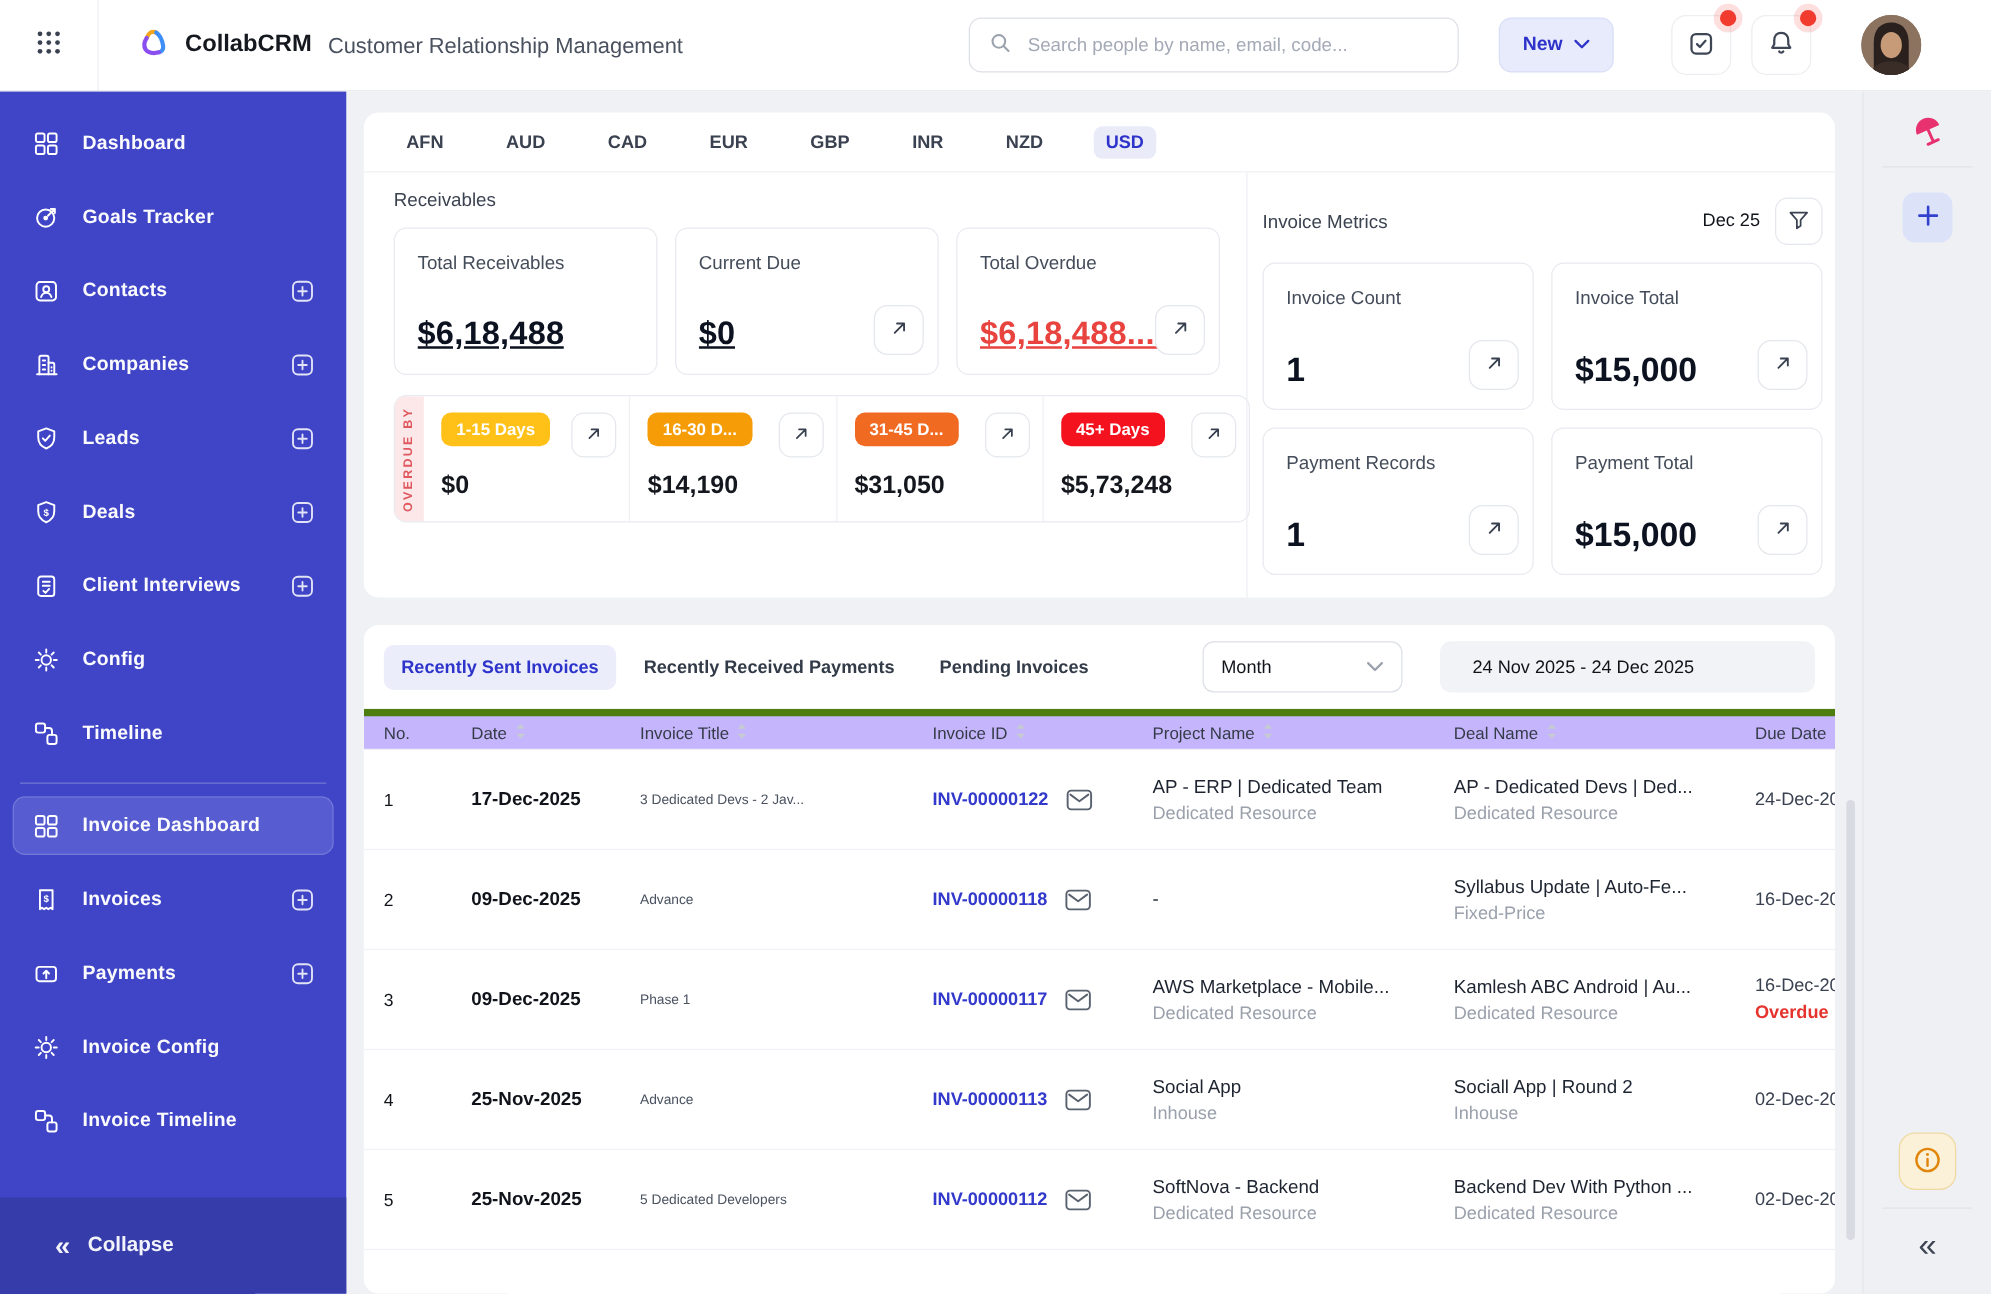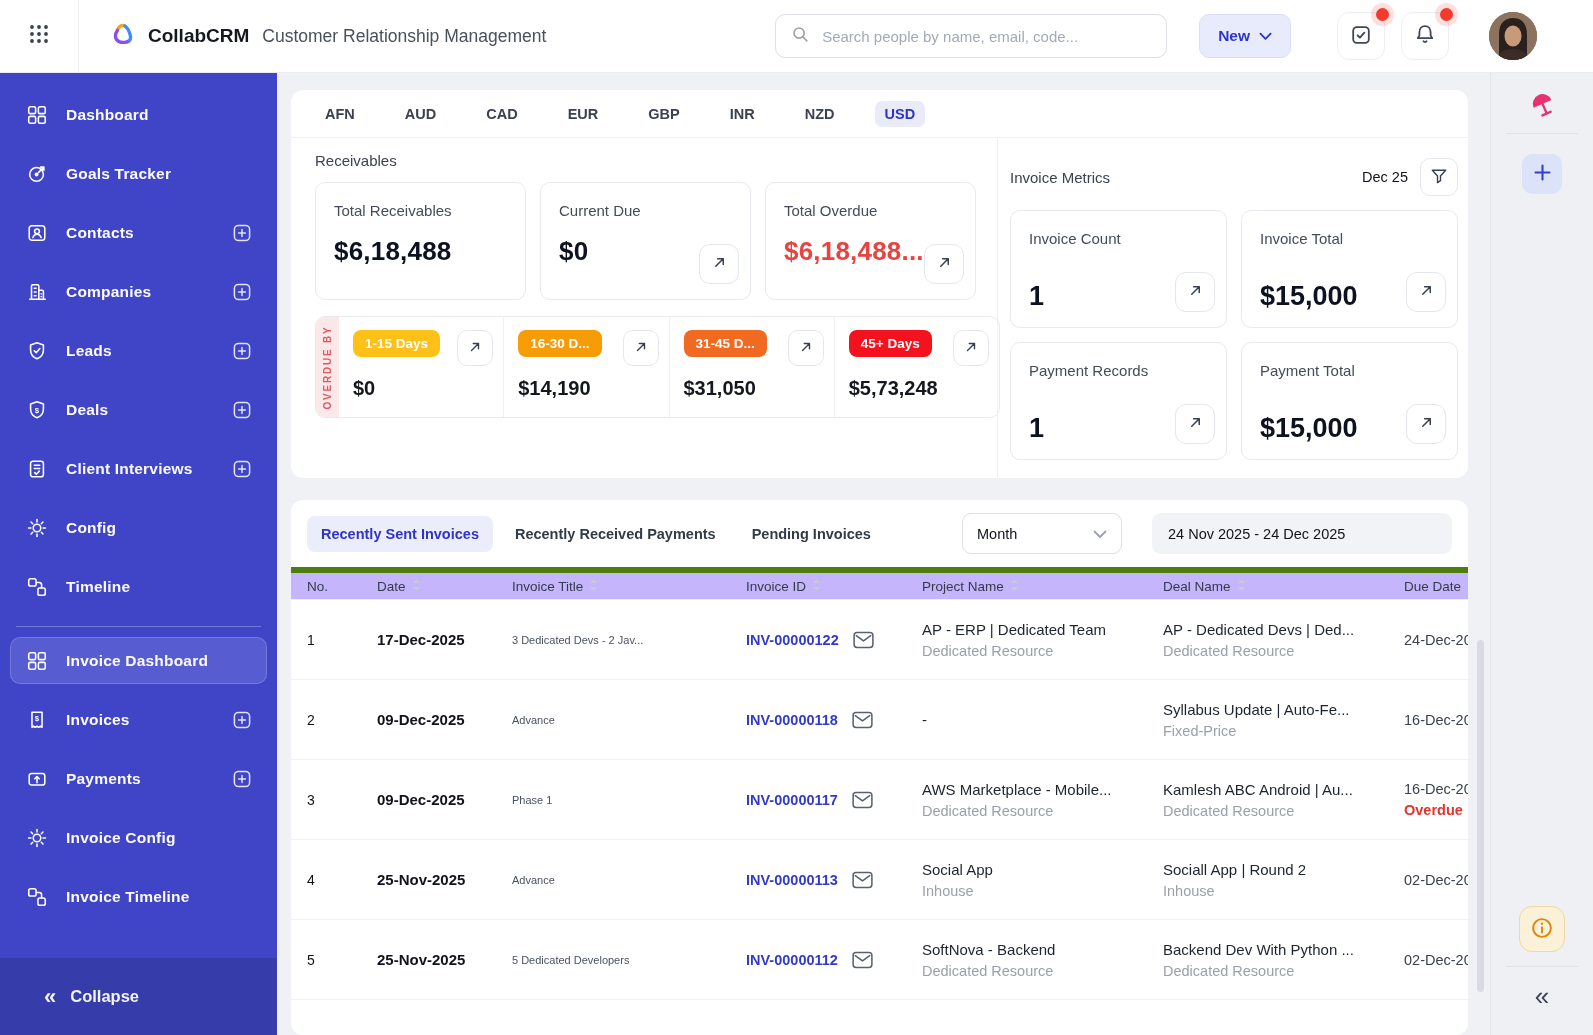--- a/index.html
+++ b/index.html
@@ -56,21 +56,21 @@
   .currency-tabs { height:48px; display:flex; align-items:center; gap:30px; padding:0 24px; border-bottom:1px solid #EFF1F4; }
   .cur-tab { font-size:14.5px; font-weight:bold; color:#3A4150; background:none; border:0; cursor:pointer; padding:5px 10px; border-radius:7px; font-family:inherit; }
   .cur-tab.active { color:#2E34CA; background:#E9EBF9; }
 
   .ov-body { display:flex; }
   .receivables { width:706px; flex-shrink:0; padding:14px 21px 18px 24px; }
   .sec-title { font-size:15px; color:#3B4250; }
   .recv-cards { display:flex; gap:14px; margin-top:13px; }
   .recv-card { width:219px; height:118px; border:1px solid #E8EAEF; border-radius:10px; position:relative; padding:19px 14px 0 18px; }
   .recv-card .lbl { font-size:15px; color:#444C5A; }
-  .recv-card .val { position:absolute; left:18px; bottom:32px; font-size:26px; font-weight:bold; color:#0D1220; letter-spacing:.2px; white-space:nowrap; max-width:150px; overflow:hidden; }
+  .recv-card .val { position:absolute; left:18px; bottom:17px; font-size:26px; font-weight:bold; color:#0D1220; letter-spacing:.2px; white-space:nowrap; max-width:150px; overflow:hidden;text-decoration:underline; }
   .recv-card .val.red { color:#E8433F; }
   .arrow-btn { width:40px; height:40px; border:1px solid #E4E7EC; border-radius:11px; background:#fff; display:flex; align-items:center; justify-content:center; cursor:pointer; }
   .recv-card .arrow-btn { position:absolute; right:11px; bottom:15px; }
 
   .overdue-card { margin-top:16px; width:685px; height:102px; border:1px solid #E8EAEF; border-radius:10px; display:flex; overflow:hidden; }
   .overdue-strip { width:23px; background:#FCE8E8; display:flex; align-items:center; justify-content:center; flex-shrink:0; }
   .overdue-strip span { transform:rotate(-90deg); font-size:10px; font-weight:bold; letter-spacing:1.8px; color:#DF5860; white-space:nowrap; }
   .buckets { flex:1; display:flex; }
   .bucket { flex:1; padding:13px 10px 0 14px; }
   .bucket + .bucket { border-left:1px solid #EEF0F3; }
@@ -89,21 +89,21 @@
   .metric-card .lbl { font-size:15px; color:#444C5A; }
   .metric-card .val { position:absolute; left:18px; bottom:15px; font-size:27px; font-weight:bold; color:#0D1220; }
   .metric-card .arrow-btn { position:absolute; right:11px; bottom:15px; }
 
   
   .invoices-panel { margin-top:22px; flex:1; min-height:0; overflow:hidden; display:flex; flex-direction:column; }
   .inv-toolbar { display:flex; align-items:center; padding:13px 16px; gap:8px; flex-shrink:0; }
   .inv-tab { font-size:14.5px; font-weight:bold; color:#333B49; padding:10px 14px; border-radius:8px; background:none; border:0; cursor:pointer; white-space:nowrap; font-family:inherit; }
   .inv-tab.active { color:#2E34CA; background:#EBEDFB; }
   .month-select { margin-left:auto; width:160px; height:41px; border:1px solid #DDE0E6; border-radius:9px; display:flex; align-items:center; justify-content:space-between; padding:0 14px; font-size:14.5px; color:#10131A; cursor:pointer; background:#fff; }
-  .daterange { margin-left:22px; width:300px; height:41px; background:#F1F3F6; border-radius:9px; display:flex; align-items:center; padding:0 16px; font-size:14.5px; color:#10131A; cursor:pointer; white-space:nowrap; }
+  .daterange { margin-left:22px; width:300px; height:41px; background:#F1F3F6; border-radius:9px; display:flex; align-items:center; padding:0 26px; font-size:14.5px; color:#10131A; cursor:pointer; white-space:nowrap; }
 
   .table { flex:1; min-height:0; overflow:hidden; }
   .thead, .trow { display:grid; grid-template-columns:70px 135px 234px 176px 241px 241px 130px; align-items:center; padding-left:16px; }
   .thead { height:33px; background:#c4b5fd; border-top:6px solid #4d7c0f; border-bottom:1px solid #EEF0F3; }
   .th { font-size:13.5px; color:#343B47; display:flex; align-items:center; gap:6px; white-space:nowrap; overflow:hidden; }
   .trow { height:80px; border-bottom:1px solid #F0F2F5; }
   .c-no { font-size:14px; color:#10131A; }
   .c-date { font-size:15px; font-weight:bold; color:#10131A; white-space:nowrap; }
   .c-title { font-size:11px; color:#4A5260; white-space:nowrap; overflow:hidden; padding-right:10px; }
   .c-id { display:flex; align-items:center; gap:13px; font-size:14.5px; font-weight:bold; }

